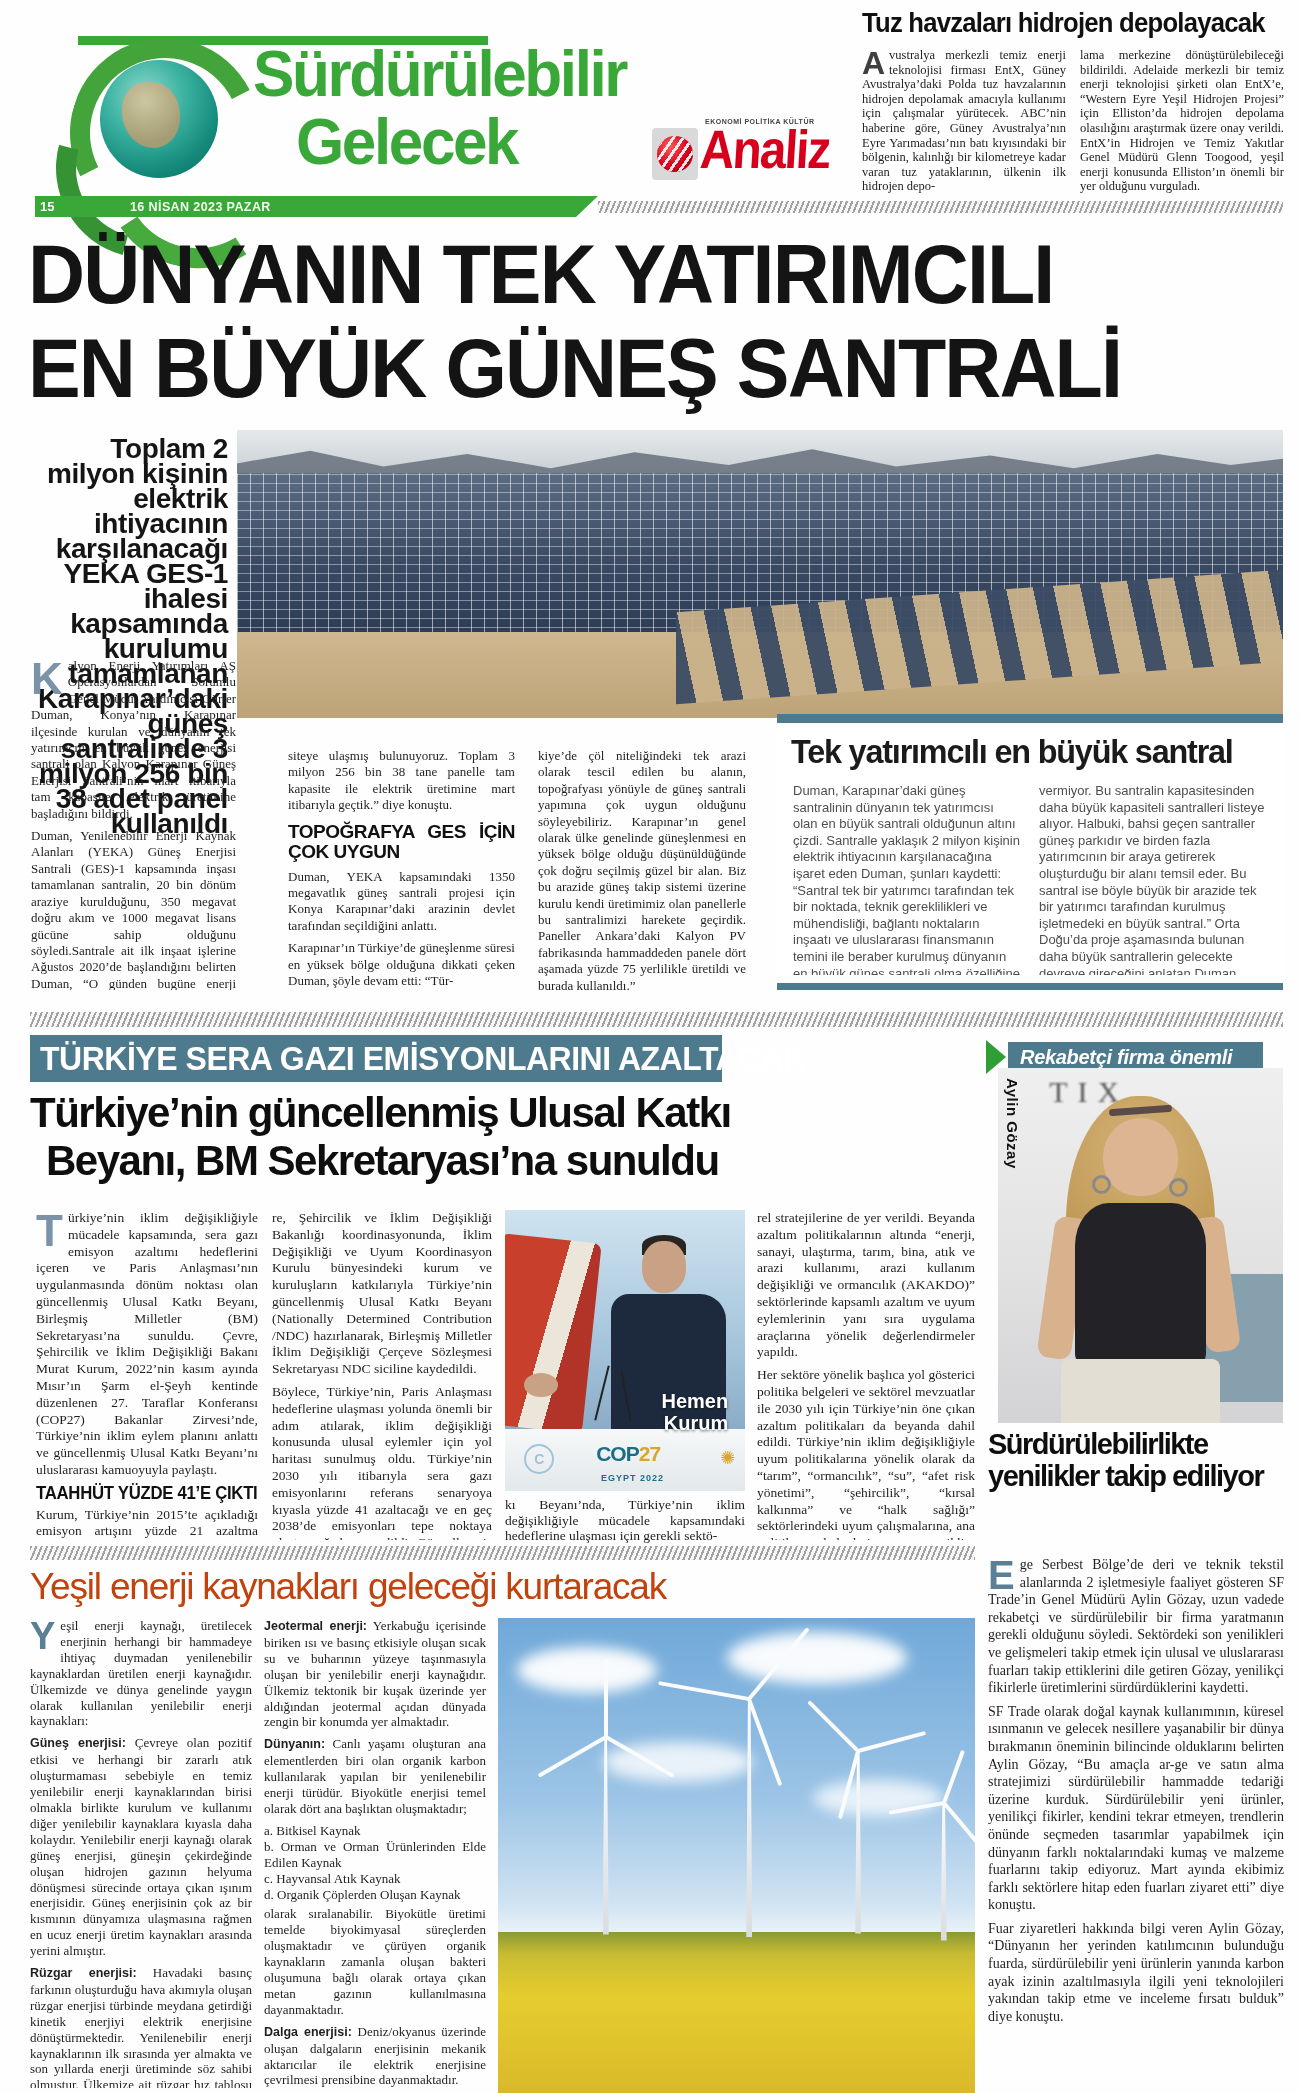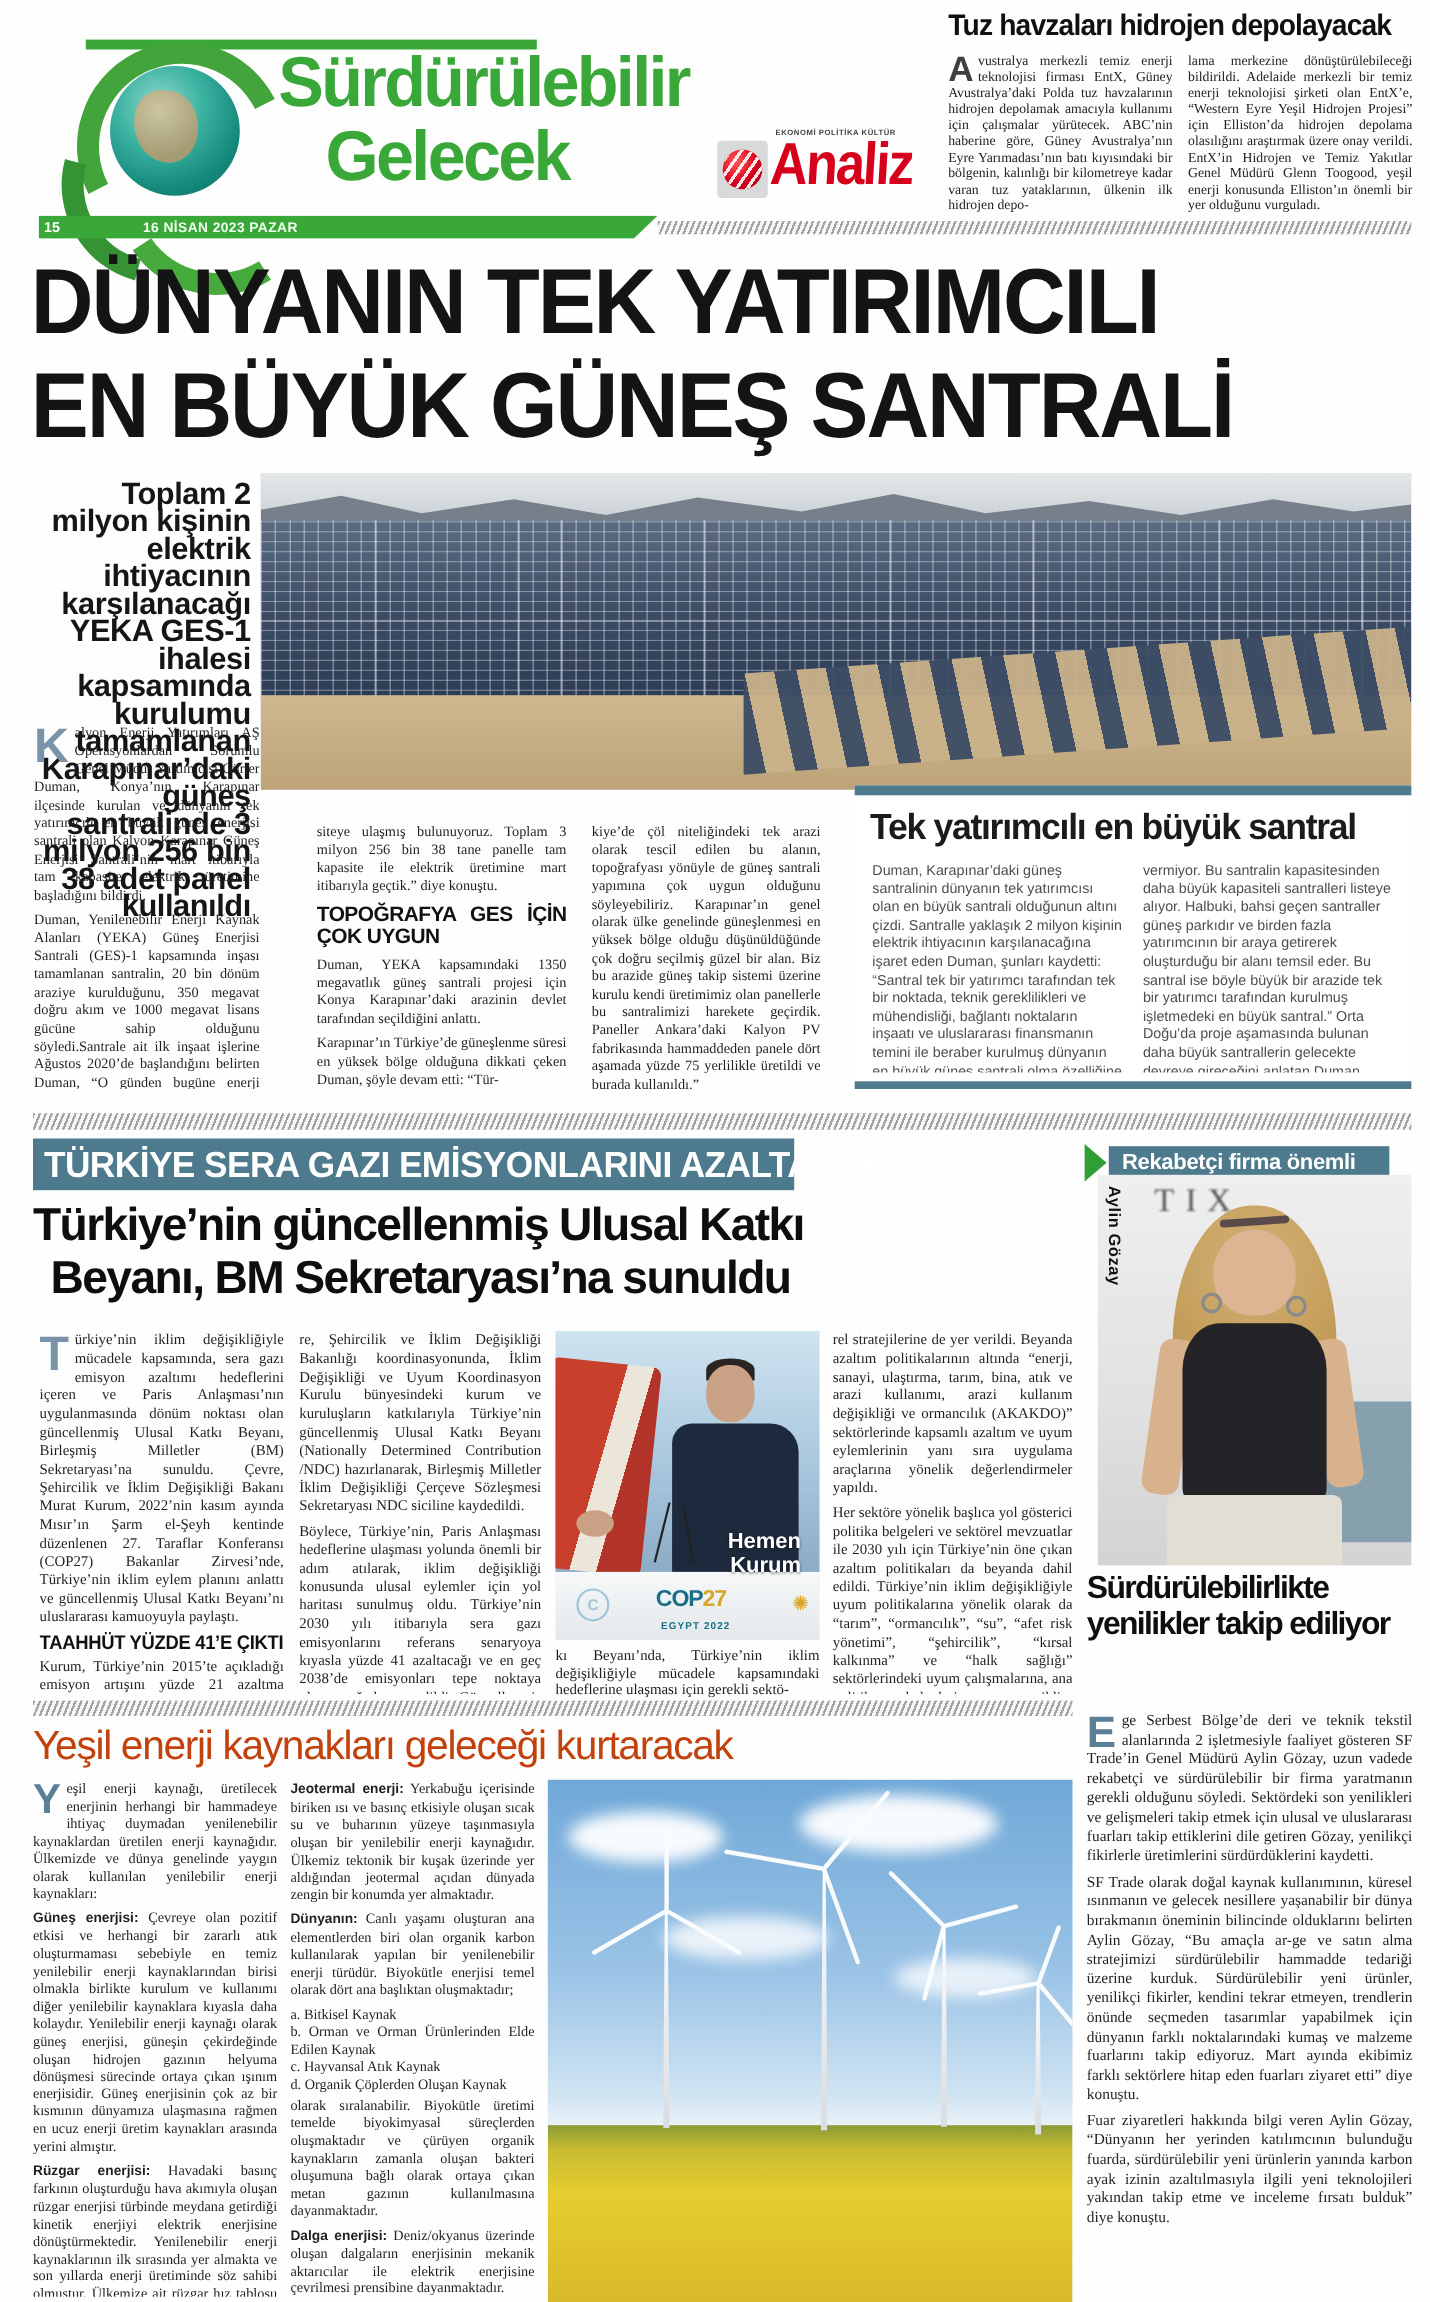--- a/index.html
+++ b/index.html
@@ -95,21 +95,21 @@
      color:#9fc4d8;font-size:14px;font-weight:bold;text-align:center;line-height:26px;}
   .cop-logo{position:absolute;left:38%;bottom:9%;font-weight:bold;font-size:21px;letter-spacing:-1px;color:#1b6e86;white-space:nowrap;}
   .cop-logo i{font-style:normal;color:#d8a62a;}
   .cop-sub{position:absolute;left:40%;bottom:3%;font-size:9px;font-weight:bold;color:#1b6e86;letter-spacing:1px;}
   .cop-sun{position:absolute;right:4%;bottom:8%;color:#d8a62a;font-size:18px;}
   .cop-cap{position:absolute;right:7%;top:64%;text-align:right;color:#fff;font-weight:bold;font-size:20px;
      line-height:1.1;text-shadow:0 1px 3px rgba(0,0,0,.6);}
   
   .rc-arrow{left:986px;top:1040px;width:0;height:0;border-left:20px solid #2f9e35;
      border-top:17px solid transparent;border-bottom:17px solid transparent;}
-  .rc-bar{left:1008px;top:1042px;width:255px;height:31px;background:#4d7a8c;}
+  .rc-bar{left:1008px;top:1042px;width:255px;height:31px;background:#4d7a8c;font-style:italic;}
   .rc-bar span{position:absolute;left:12px;top:4px;font-size:20px;font-weight:bold;color:#fff;letter-spacing:-.3px;white-space:nowrap;}
   .photo-aylin{left:998px;top:1068px;width:285px;height:355px;overflow:hidden;
      background:linear-gradient(180deg,#efefef 0%,#e2e2e3 55%,#d3d3d5 100%);}
   .ay-sign{position:absolute;left:18%;top:2%;width:80%;font-family:"Liberation Serif",serif;font-size:30px;
      color:#2e2e2e;letter-spacing:10px;filter:blur(1px);opacity:.8;}
   .ay-sofa{position:absolute;right:-4%;top:58%;width:40%;height:36%;background:#87a0ae;border-radius:10px;}
   .ay-hair{position:absolute;left:24%;top:8%;width:52%;height:74%;border-radius:48% 48% 40% 40%;
      background:radial-gradient(circle at 50% 20%,#d3b277 0%,#c19a56 45%,#a87f42 100%);}
   .ay-face{position:absolute;left:37%;top:14%;width:26%;height:22%;border-radius:50% 50% 46% 46%;background:#ddb592;}
   .ay-glass{position:absolute;left:39%;top:11%;width:22%;height:7px;border-radius:4px;background:#5a4a49;transform:rotate(-4deg);}

